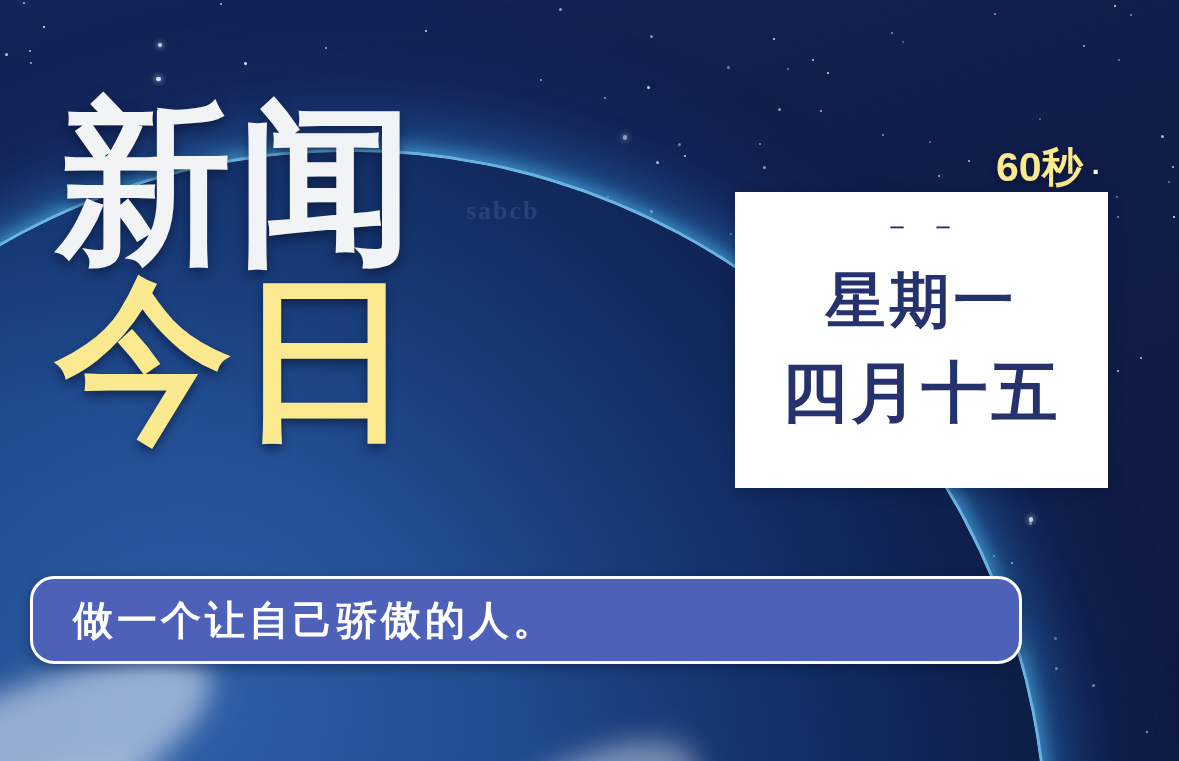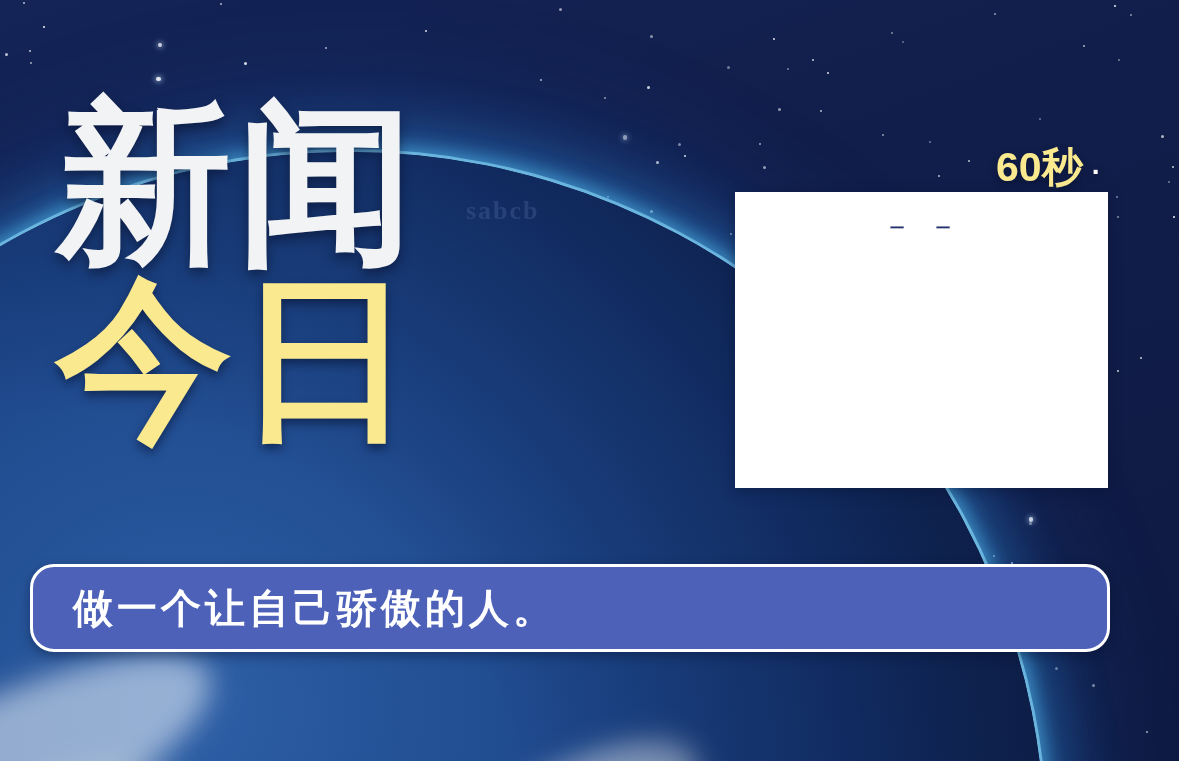--- a/index.html
+++ b/index.html
@@ -229,22 +229,22 @@
     font-weight: 900;
     color: #26326e;
     letter-spacing: 4px;
     line-height: 1.05;
   }
 
   
   .quote-bar {
     position: absolute;
     left: 30px;
-    top: 564px;
-    width: 1080px;
+    top: 576px;
+    width: 992px;
     height: 88px;
     box-sizing: border-box;
     background: #4e61b8;
     border: 3px solid #ffffff;
     border-radius: 24px;
     display: flex;
     align-items: center;
     padding-left: 40px;
     box-shadow: 0 4px 12px rgba(6,14,40,0.38);
   }
@@ -377,19 +377,21 @@
   <div class="tagline">
     <span class="secs">60秒</span>
     <span class="dot">·</span>
   </div>
 
   <div class="info-card">
     <div class="issue">
       <span class="dash">－</span>
       <span class="dash">－</span>
     </div>
+    <div class="weekday">星期一</div>
+    <div class="lunar">四月十五</div>
   </div>
 
   <div class="quote-bar">
     <span class="quote-text">做一个让自己骄傲的人。</span>
   </div>
 
 </div>
 
 </body></html>

